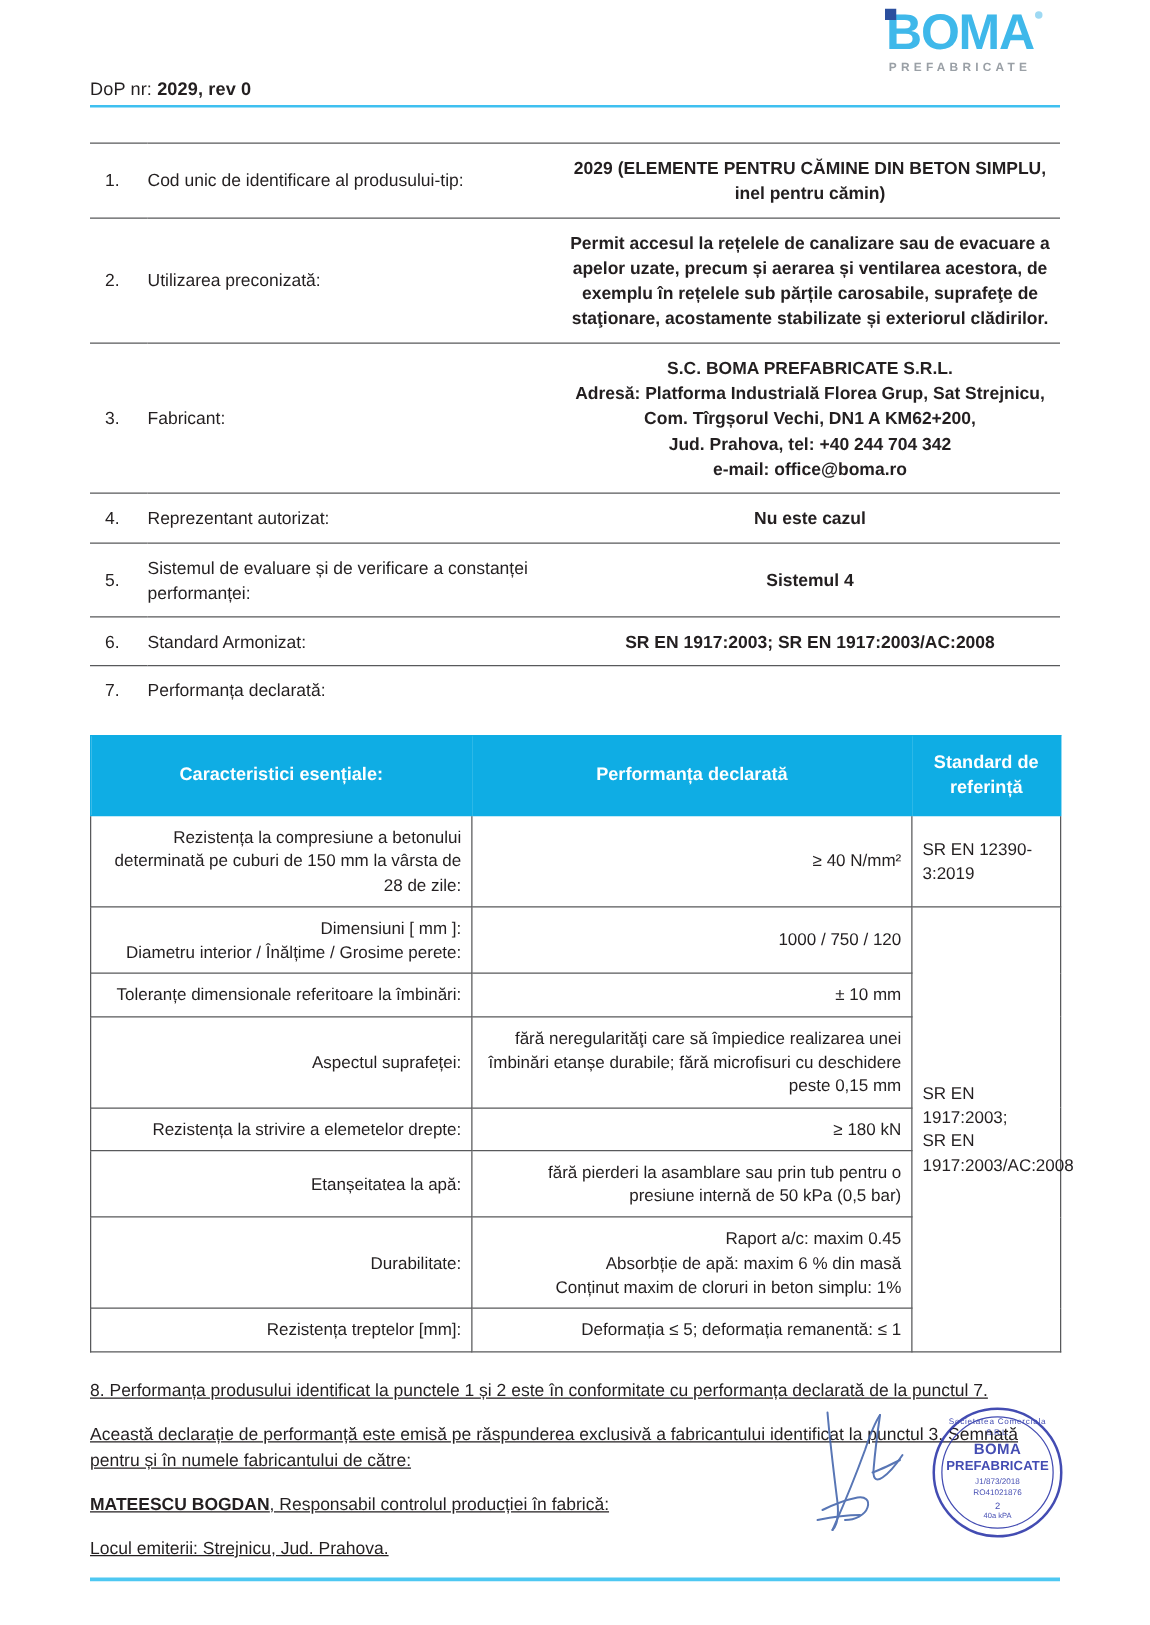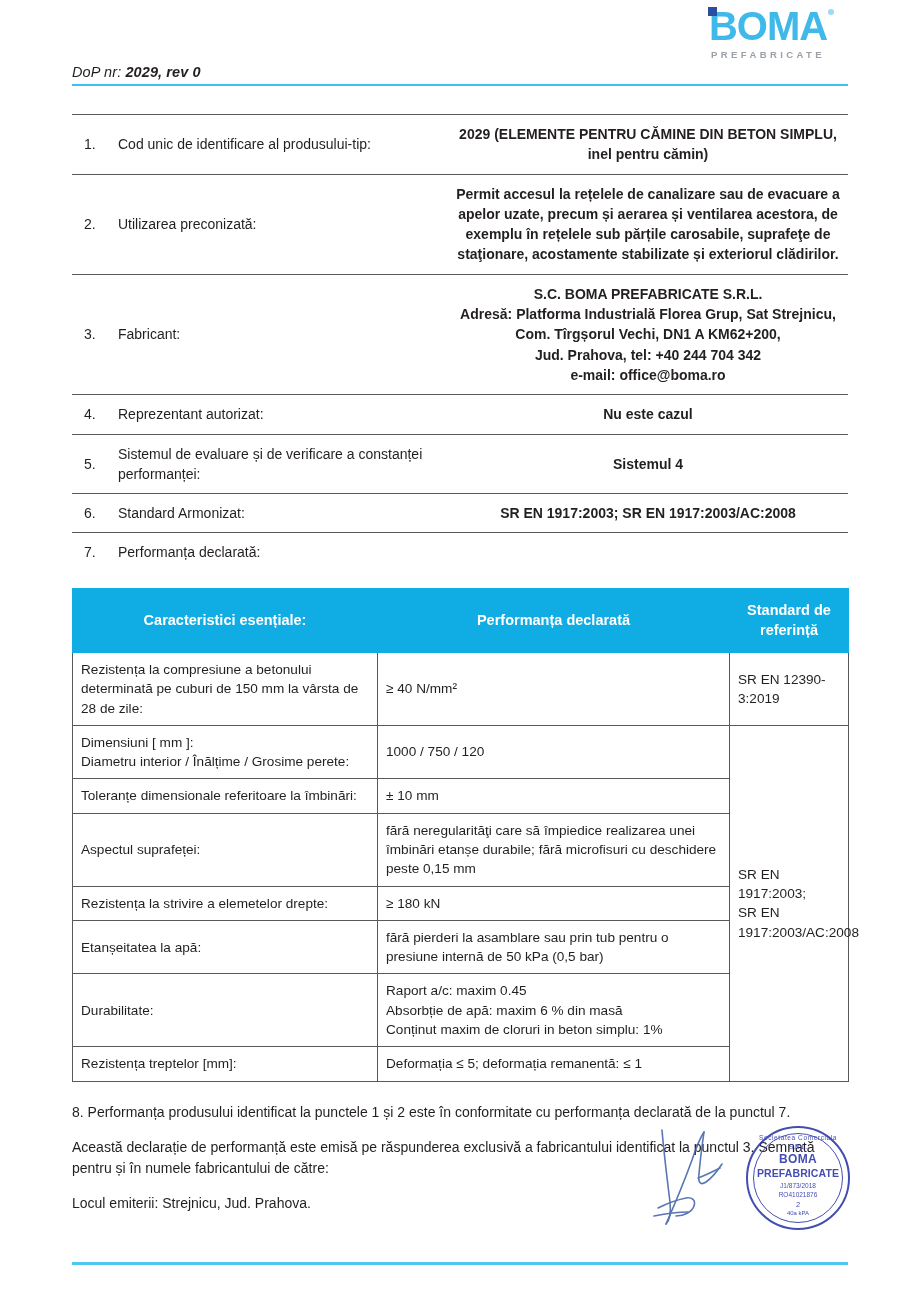--- a/index.html
+++ b/index.html
@@ -28,21 +28,20 @@
     position: relative;
     height: 92px;
   }
   .dop-line {
     position: absolute;
     left: 0;
     bottom: 12px;
     font-size: 14.5px;
     letter-spacing: 0.1px;
     white-space: nowrap;
-    font-style: italic;
   }
   .dop-line .dop-label { font-weight: 400; }
   .dop-line .dop-value { font-weight: 700; }
 
   .header-rule {
     position: absolute;
     left: 0;
     right: 0;
     bottom: 6px;
     height: 2.5px;
@@ -140,35 +139,35 @@
   }
   table.perf th {
     background: #0fade4;
     color: #ffffff;
     font-weight: 700;
     font-size: 14.5px;
     text-align: center;
     padding: 11px 6px;
     border-color: #0fade4;
   }
-  td.char { text-align: left; }
-  td.perf-val { text-align: left; }
+  td.char { text-align: right; }
+  td.perf-val { text-align: right; }
   td.std { text-align: left; }
   col.col-char { width: 305px; }
   col.col-perf { width: 352px; }
   col.col-std  { width: 119px; }
 
   
   .foot {
     margin-top: 20px;
     font-size: 14px;
     line-height: 1.5;
     position: relative;
   }
-  .foot p { margin: 0 0 14px 0; }
+  .foot p { margin: 0 0 14px 0; text-decoration: underline; }
   .foot p.tight { margin-bottom: 0; }
   .foot .bold { font-weight: 700; }
 
   
   .sig-area {
     position: absolute;
     right: 60px;
     top: 1120px;
     width: 220px;
     height: 125px;
@@ -334,20 +333,21 @@
           <td class="char">Rezistența treptelor [mm]:</td>
           <td class="perf-val">Deformația ≤  5; deformația remanentă: ≤  1</td>
         </tr>
       </tbody>
     </table>
   </div>
 
   <div class="foot">
     <p>8. Performanța produsului identificat la punctele 1 și 2 este în conformitate cu performanța declarată de la punctul 7.</p>
     <p>Această declarație de performanță este emisă pe răspunderea exclusivă a fabricantului identificat la punctul 3. Semnată pentru și în numele fabricantului de către:</p>
+    <p><span class="bold">MATEESCU BOGDAN</span><span>, Responsabil controlul producției în fabrică:</span></p>
     <p class="tight">Locul emiterii: Strejnicu, Jud. Prahova.</p>
 
   </div>
 
   <div class="sig-area">
     <svg width="110" height="120" viewBox="0 0 110 120" style="position:absolute;left:0;top:0;">
       <g fill="none" stroke="#3b5ea8" stroke-width="1.6" stroke-linecap="round" opacity="0.85">
         <path d="M22,10 C24,34 27,58 30,82 C31,92 30,100 26,104"></path>
         <path d="M26,104 C34,86 44,62 52,40 C56,28 60,18 64,12"></path>
         <path d="M64,12 C62,26 60,42 59,54 C58,62 60,66 66,62 C72,58 78,50 82,44"></path>

